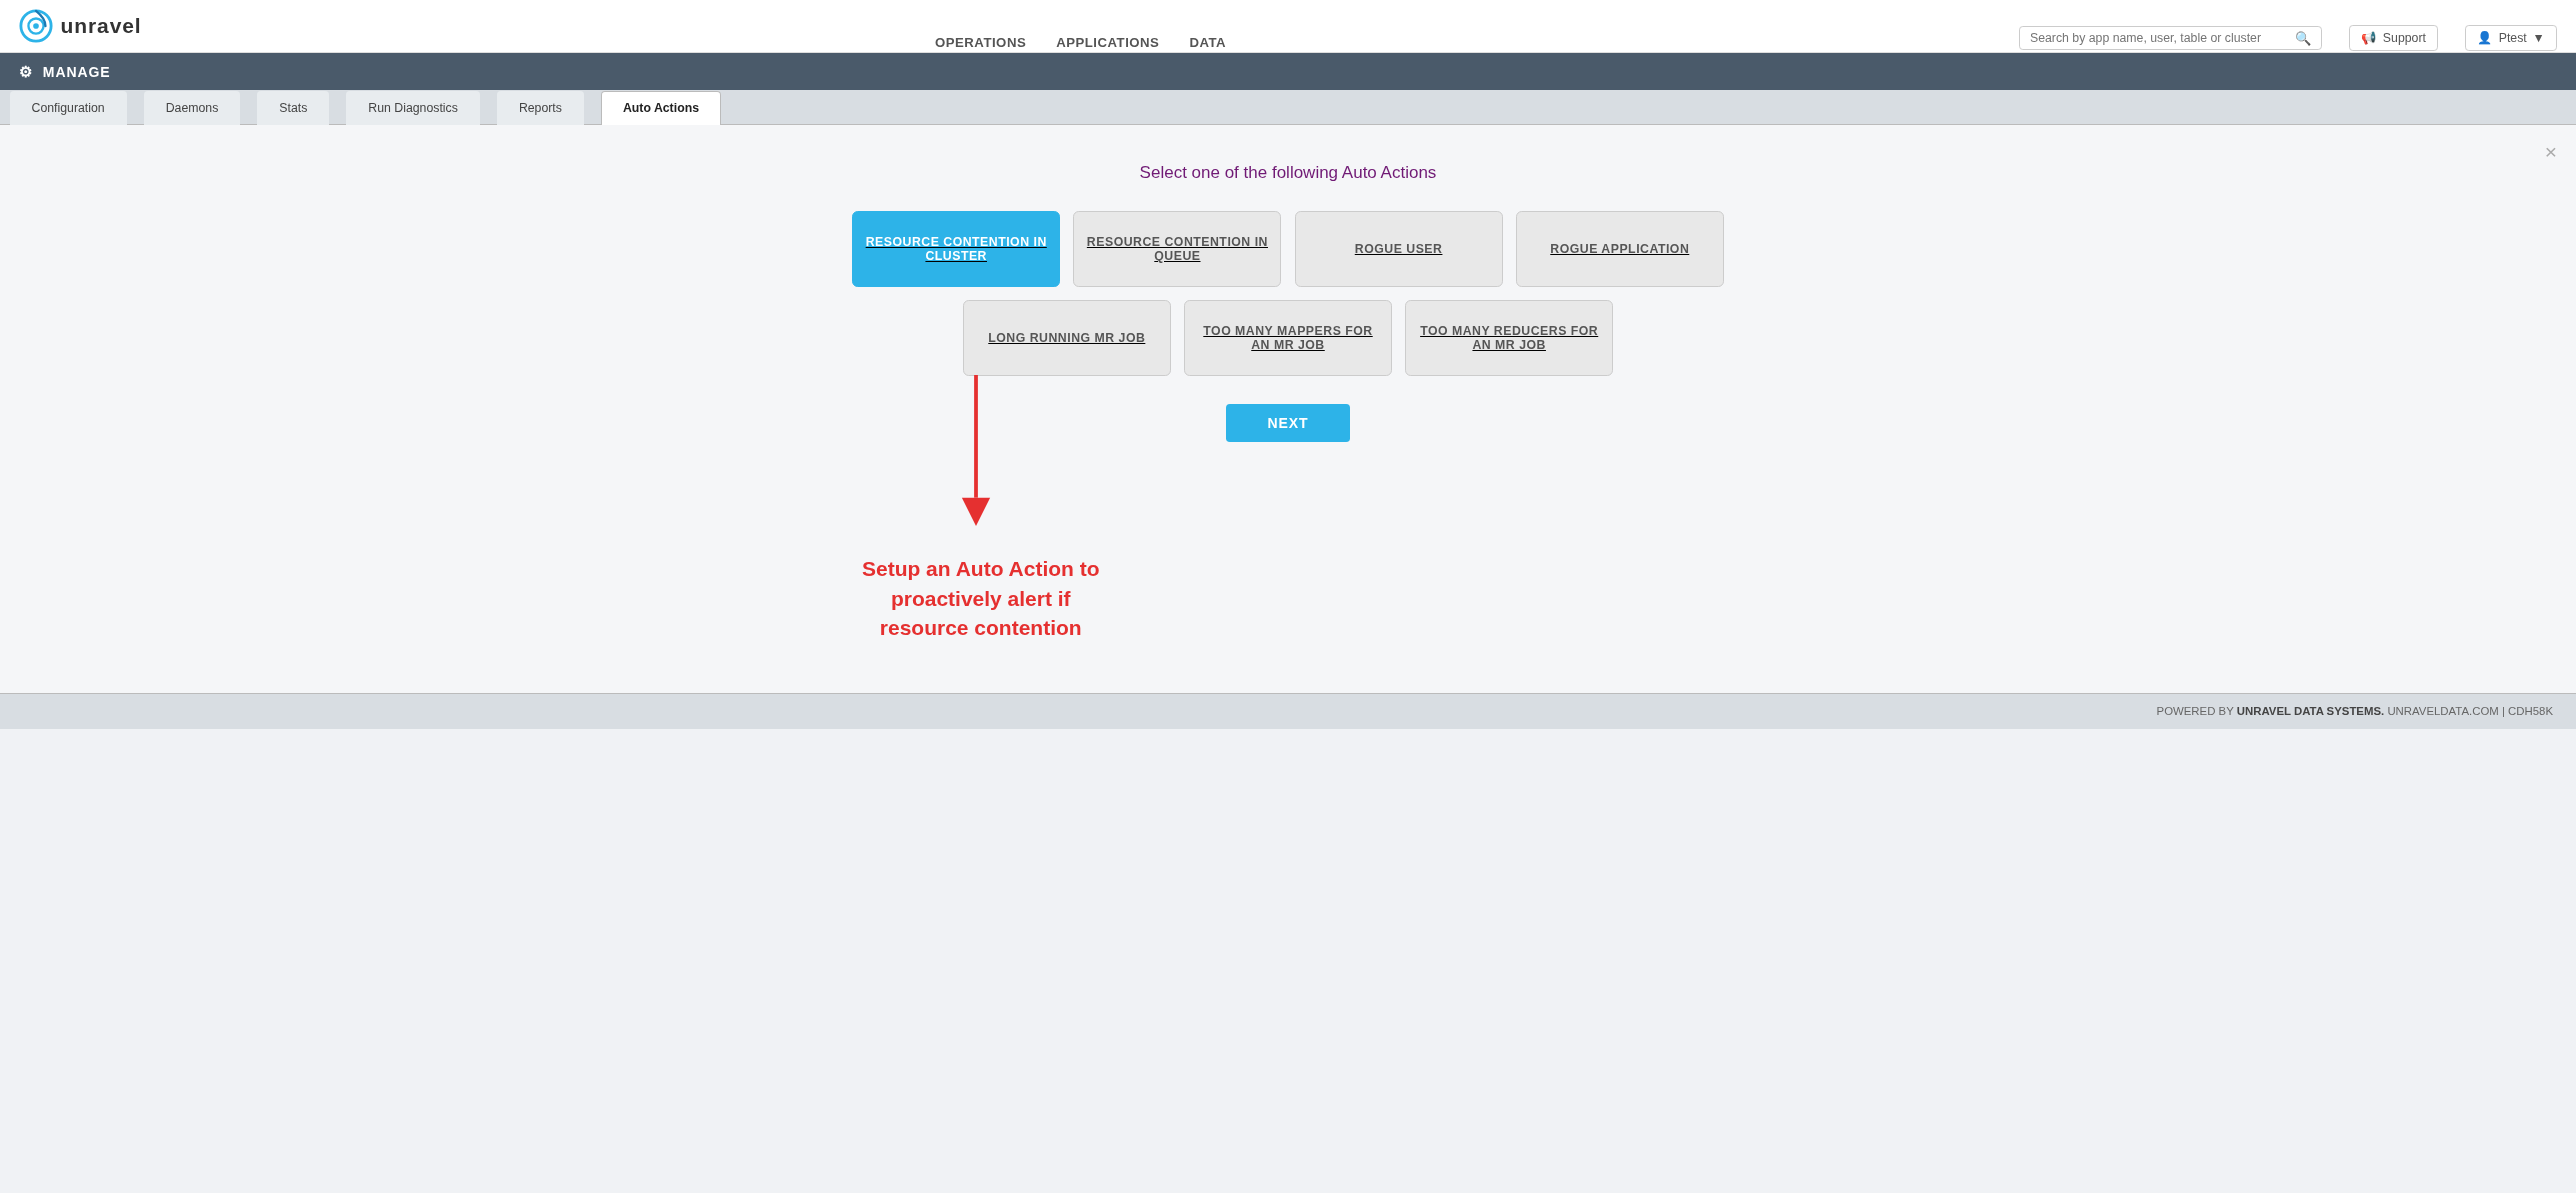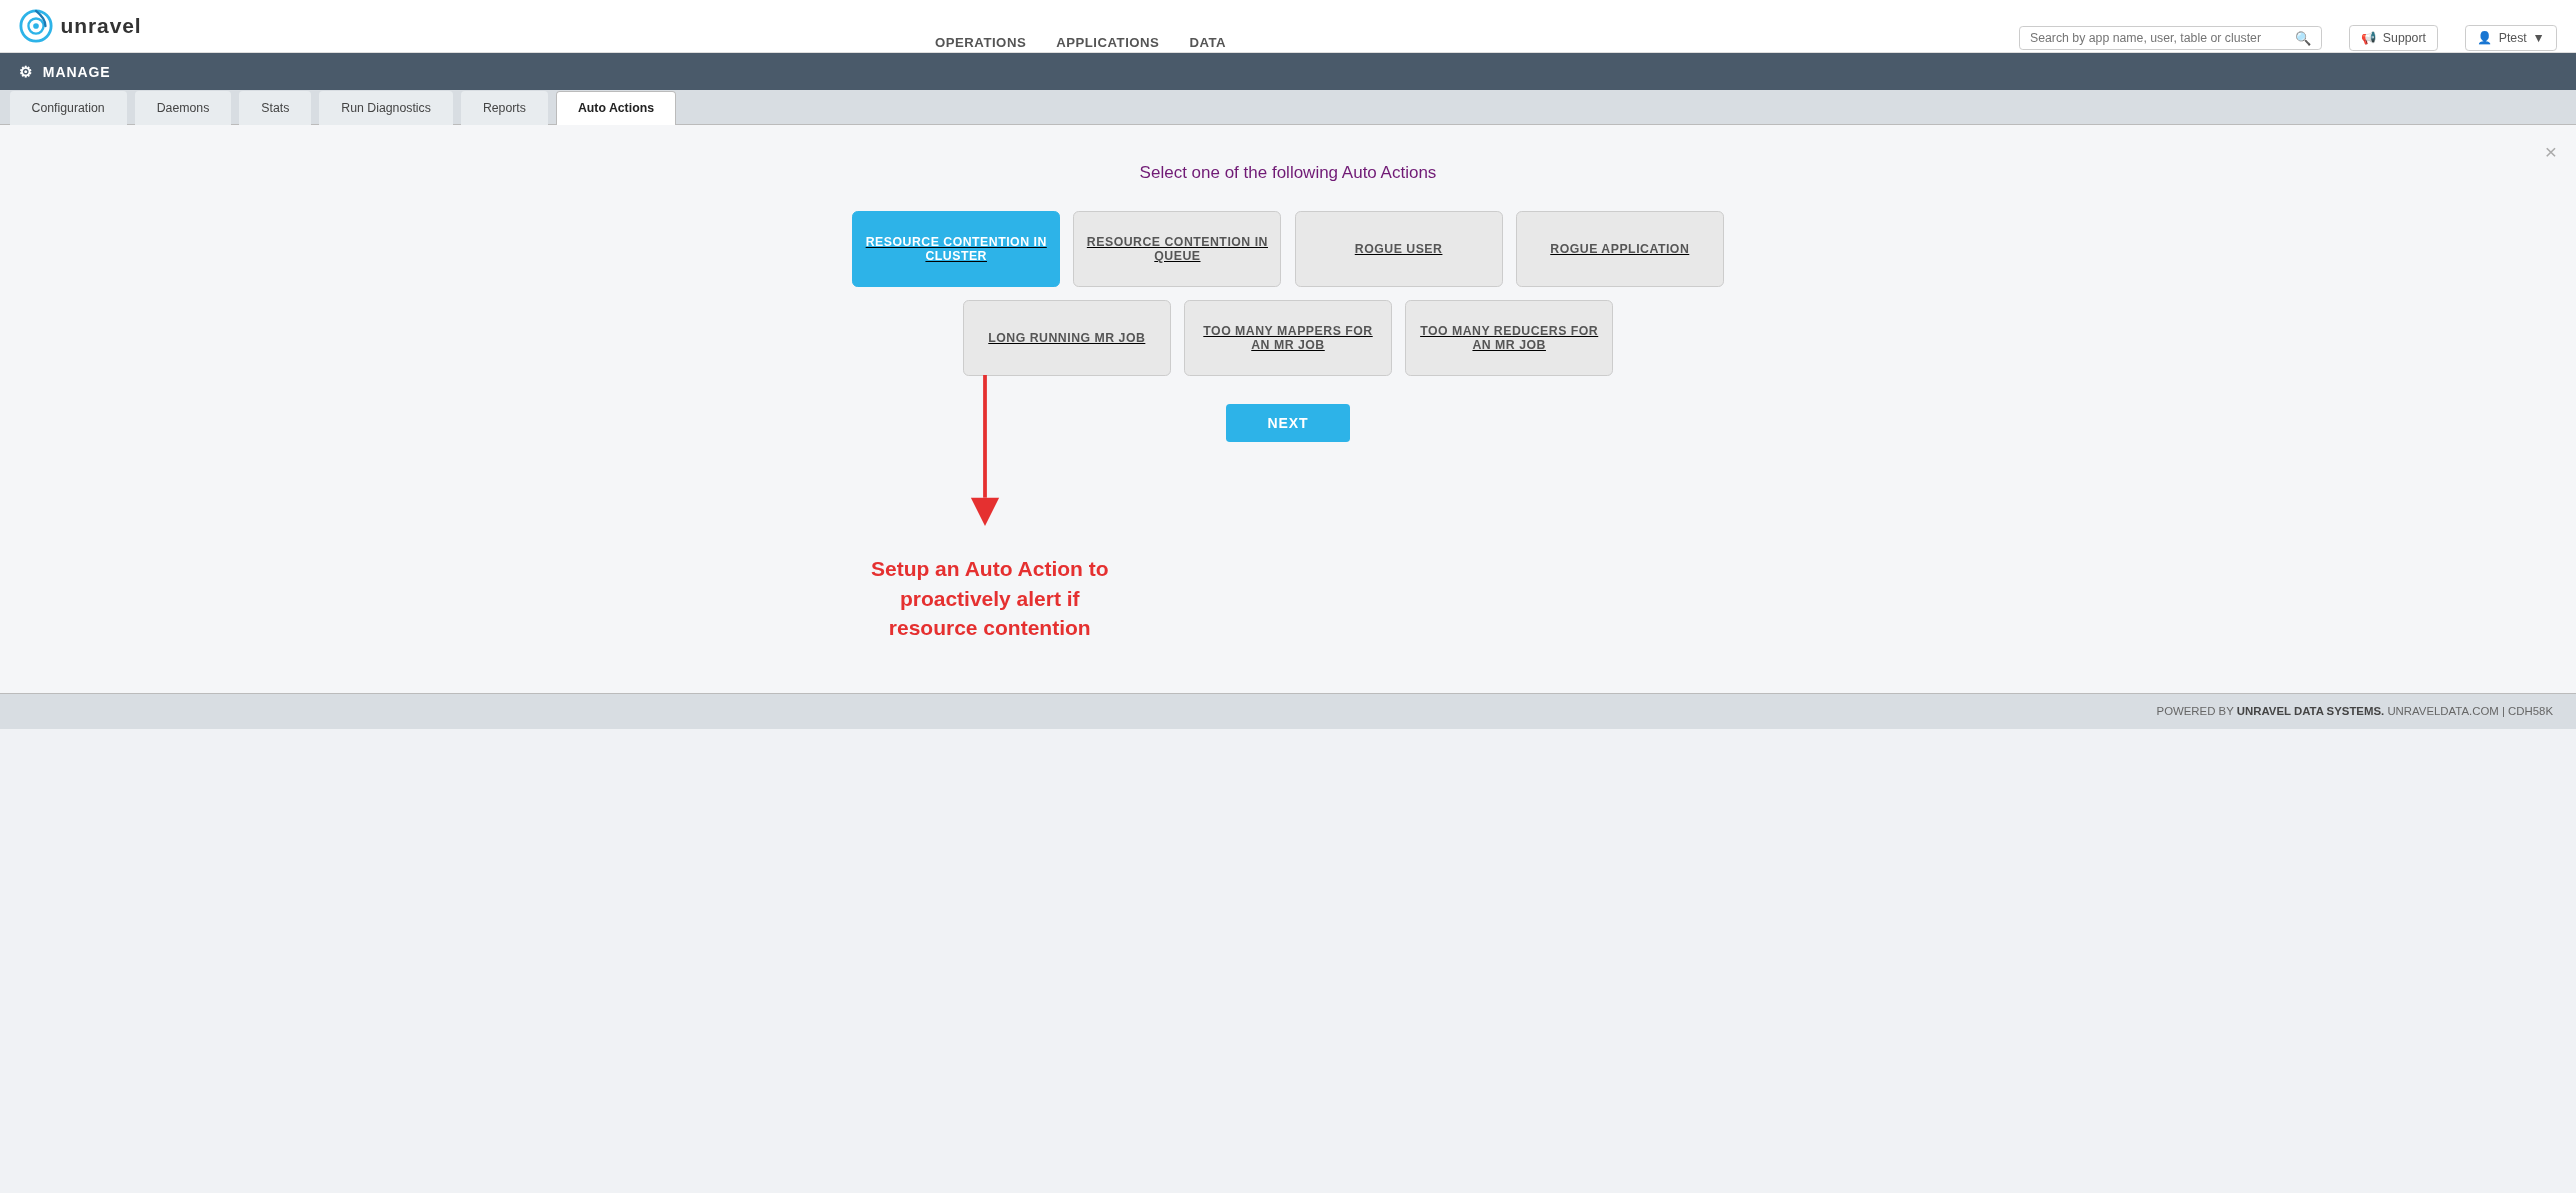--- a/index.html
+++ b/index.html
@@ -51,21 +51,21 @@
     .gear-icon { font-size: 15px; }
 
     
     .tabs-bar {
       background: #d8dde2; display: flex; align-items: flex-end;
       padding: 0 0 0 9.5px; border-bottom: 0.9px solid #bbb;
     }
     .tab {
       padding: 9.5px 21px; font-size: 12.3px; color: #444; cursor: pointer;
       border: 0.9px solid transparent; border-bottom: none;
-      margin-right: 8px; background: #e8ecef; border-radius: 3.8px 3.8px 0 0;
+      margin-right: 17px; background: #e8ecef; border-radius: 3.8px 3.8px 0 0;
       position: relative; top: 0.9px;
     }
     .tab.active {
       background: #fff; border-color: #bbb; color: #222; font-weight: 600;
     }
 
     
     .main-content {
       background: #f5f6f8; min-height: 568px; position: relative; padding: 19px;
     }
@@ -190,21 +190,21 @@
 
     <div class="row2">
       <div class="action-card">LONG RUNNING MR JOB</div>
       <div class="action-card">TOO MANY MAPPERS FOR AN MR JOB</div>
       <div class="action-card">TOO MANY REDUCERS FOR AN MR JOB</div>
     </div>
   </div>
 
   <div style="position:relative; max-width:927px; margin: 0 auto; display:flex; justify-content:center; align-items:flex-start; gap:0;">
 
-    <div style="position:absolute; left:28px; top:-19px; width:265px;">
+    <div style="position:absolute; left:19px; top:-19px; width:265px;">
 
       <div class="arrow-container">
         <svg width="76" height="151" viewBox="0 0 80 160">
 
           <line x1="40" y1="0" x2="40" y2="130" stroke="#e53030" stroke-width="4"></line>
 
           <polygon points="40,160 25,130 55,130" fill="#e53030"></polygon>
         </svg>
       </div>
       <p class="annotation-text">Setup an Auto Action to proactively alert if resource contention</p>

